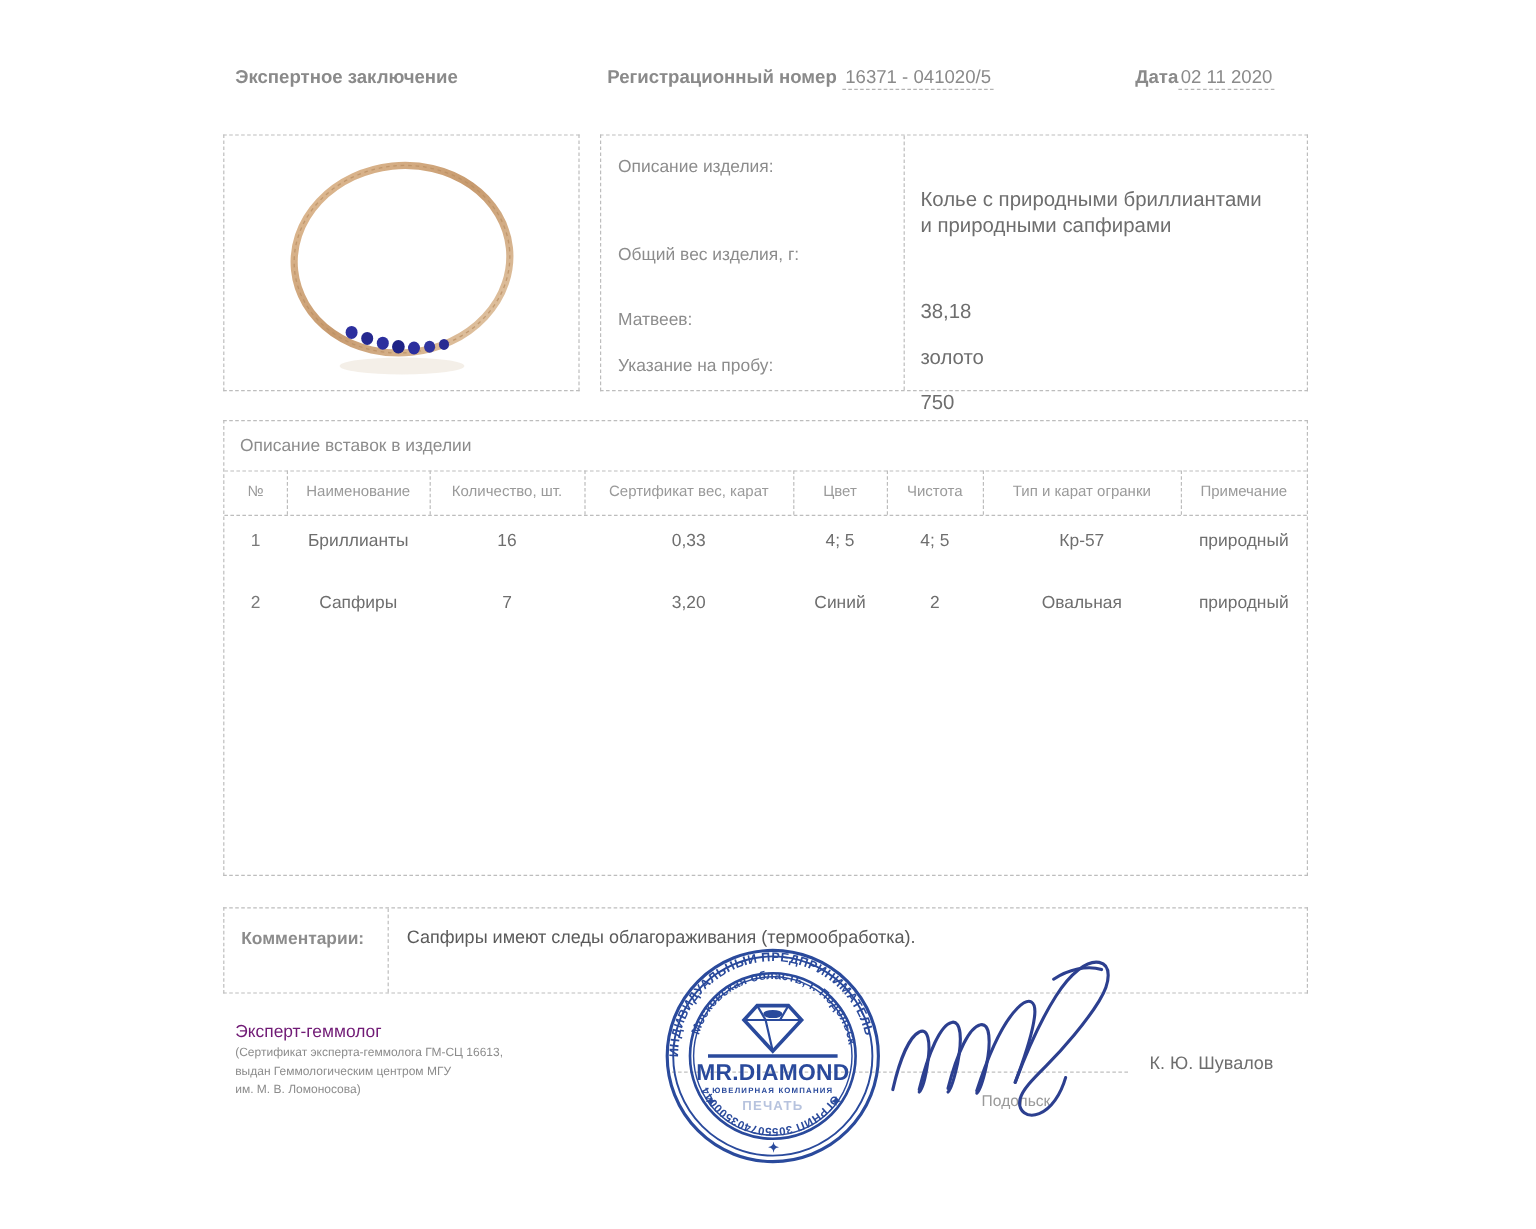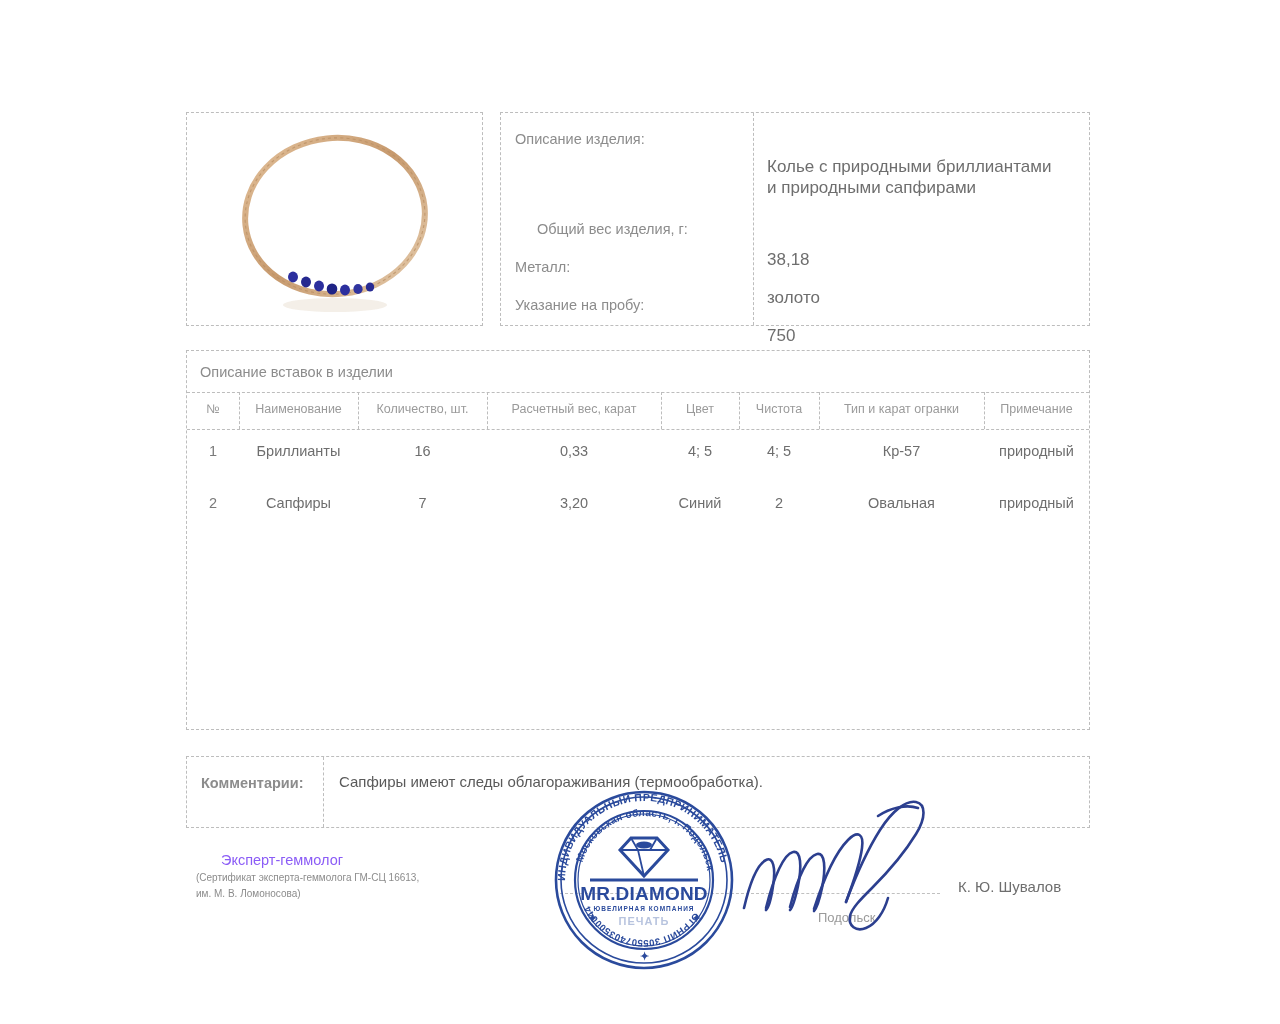--- a/index.html
+++ b/index.html
@@ -146,23 +146,22 @@
     white-space: nowrap;
   }
 
   
   .expert-block {
     position: absolute;
     left: 196px; top: 852px;
     width: 360px;
   }
   .expert-title {
-    font-size: 14.5px; color: #8b5cf6;
+    font-size: 14.5px; color: #701a75;
     margin-bottom: 2px;
-    margin-left: 25px;
   }
   .expert-cert {
     font-size: 10px; color: #8c8c8c;
     line-height: 15.5px;
   }
   .sig-line {
     position: absolute;
     left: 560px; top: 893px; width: 380px;
     border-top: 1px dashed #c0c0c0;
   }
@@ -192,20 +191,29 @@
     left: 740px; top: 790px;
     width: 220px; height: 145px;
   }
   .signature svg { display: block; }
 </style>
 </head>
 <body>
 
 <div class="page">
 
+  <div class="hdr">
+    <div class="hdr-title">Экспертное заключение</div>
+    <div class="hdr-reg">
+      <span>Регистрационный номер</span><span class="hdr-reg-val">16371 - 041020/5</span>
+    </div>
+    <div class="hdr-date">
+      <span>Дата</span><span class="hdr-date-val">02 11 2020</span>
+    </div>
+  </div>
 
   <div class="dbox" id="product-box">
     <div class="necklace-wrap">
       <svg width="295" height="212" viewBox="0 0 295 212">
         <defs>
           <linearGradient id="goldg" x1="0" y1="0" x2="1" y2="1">
             <stop offset="0%" stop-color="#e2c09a"></stop>
             <stop offset="50%" stop-color="#c79a6e"></stop>
             <stop offset="100%" stop-color="#e6cdae"></stop>
           </linearGradient>
@@ -228,24 +236,24 @@
 
   <div class="dbox" id="desc-box">
     <div class="desc-divider"></div>
 
     <div class="desc-label" style="top:18px;">Описание изделия:</div>
     <div class="desc-value" style="top:15px;">
       <div>Колье с природными бриллиантами</div>
       <div>и природными сапфирами</div>
     </div>
 
-    <div class="desc-label" style="top:108px;margin-left:22px;">Общий вес изделия, г:</div>
+    <div class="desc-label" style="top:92px;">Общий вес изделия, г:</div>
     <div class="desc-value" style="top:108px;">38,18</div>
 
-    <div class="desc-label" style="top:146px;">Металл:</div>
+    <div class="desc-label" style="top:146px;">Матвеев:</div>
     <div class="desc-value" style="top:146px;">золото</div>
 
     <div class="desc-label" style="top:184px;">Указание на пробу:</div>
     <div class="desc-value" style="top:184px;">750</div>
   </div>
 
   <div class="dbox" id="inserts-box">
     <div class="inserts-caption">Описание вставок в изделии</div>
 
     <div class="hrow-top"></div>
@@ -255,21 +263,21 @@
     <div class="vsep" style="left:171px;"></div>
     <div class="vsep" style="left:300px;"></div>
     <div class="vsep" style="left:474px;"></div>
     <div class="vsep" style="left:552px;"></div>
     <div class="vsep" style="left:632px;"></div>
     <div class="vsep" style="left:797px;"></div>
 
     <div class="th" style="left:0px;   width:52px;">№</div>
     <div class="th" style="left:52px;  width:119px;">Наименование</div>
     <div class="th" style="left:171px; width:129px;">Количество, шт.</div>
-    <div class="th" style="left:300px; width:174px;">Расчетный вес, карат</div>
+    <div class="th" style="left:300px; width:174px;">Сертификат вес, карат</div>
     <div class="th" style="left:474px; width:78px;">Цвет</div>
     <div class="th" style="left:552px; width:80px;">Чистота</div>
     <div class="th" style="left:632px; width:165px;">Тип и карат огранки</div>
     <div class="th" style="left:797px; width:105px;">Примечание</div>
 
     <div>
       <div class="td num" style="left:0px;   width:52px;  top:92px;">1</div>
       <div class="td" style="left:52px;  width:119px; top:92px;">Бриллианты</div>
       <div class="td" style="left:171px; width:129px; top:92px;">16</div>
       <div class="td" style="left:300px; width:174px; top:92px;">0,33</div>
@@ -294,20 +302,21 @@
   <div class="dbox" id="comments-box">
     <div class="comments-divider"></div>
     <div class="comments-label">Комментарии:</div>
     <div class="comments-value">Сапфиры имеют следы облагораживания (термообработка).</div>
   </div>
 
   <div class="expert-block">
     <div class="expert-title">Эксперт-геммолог</div>
     <div class="expert-cert">
       <div>(Сертификат эксперта-геммолога ГМ-СЦ 16613,</div>
+      <div>выдан Геммологическим центром МГУ</div>
       <div>им. М. В. Ломоносова)</div>
     </div>
   </div>
 
   <div class="sig-line"></div>
   <div class="sig-caption">Подольск</div>
   <div class="sig-name">К. Ю. Шувалов</div>
 
   <div class="signature">
     <svg width="220" height="145" viewBox="0 0 220 145">

